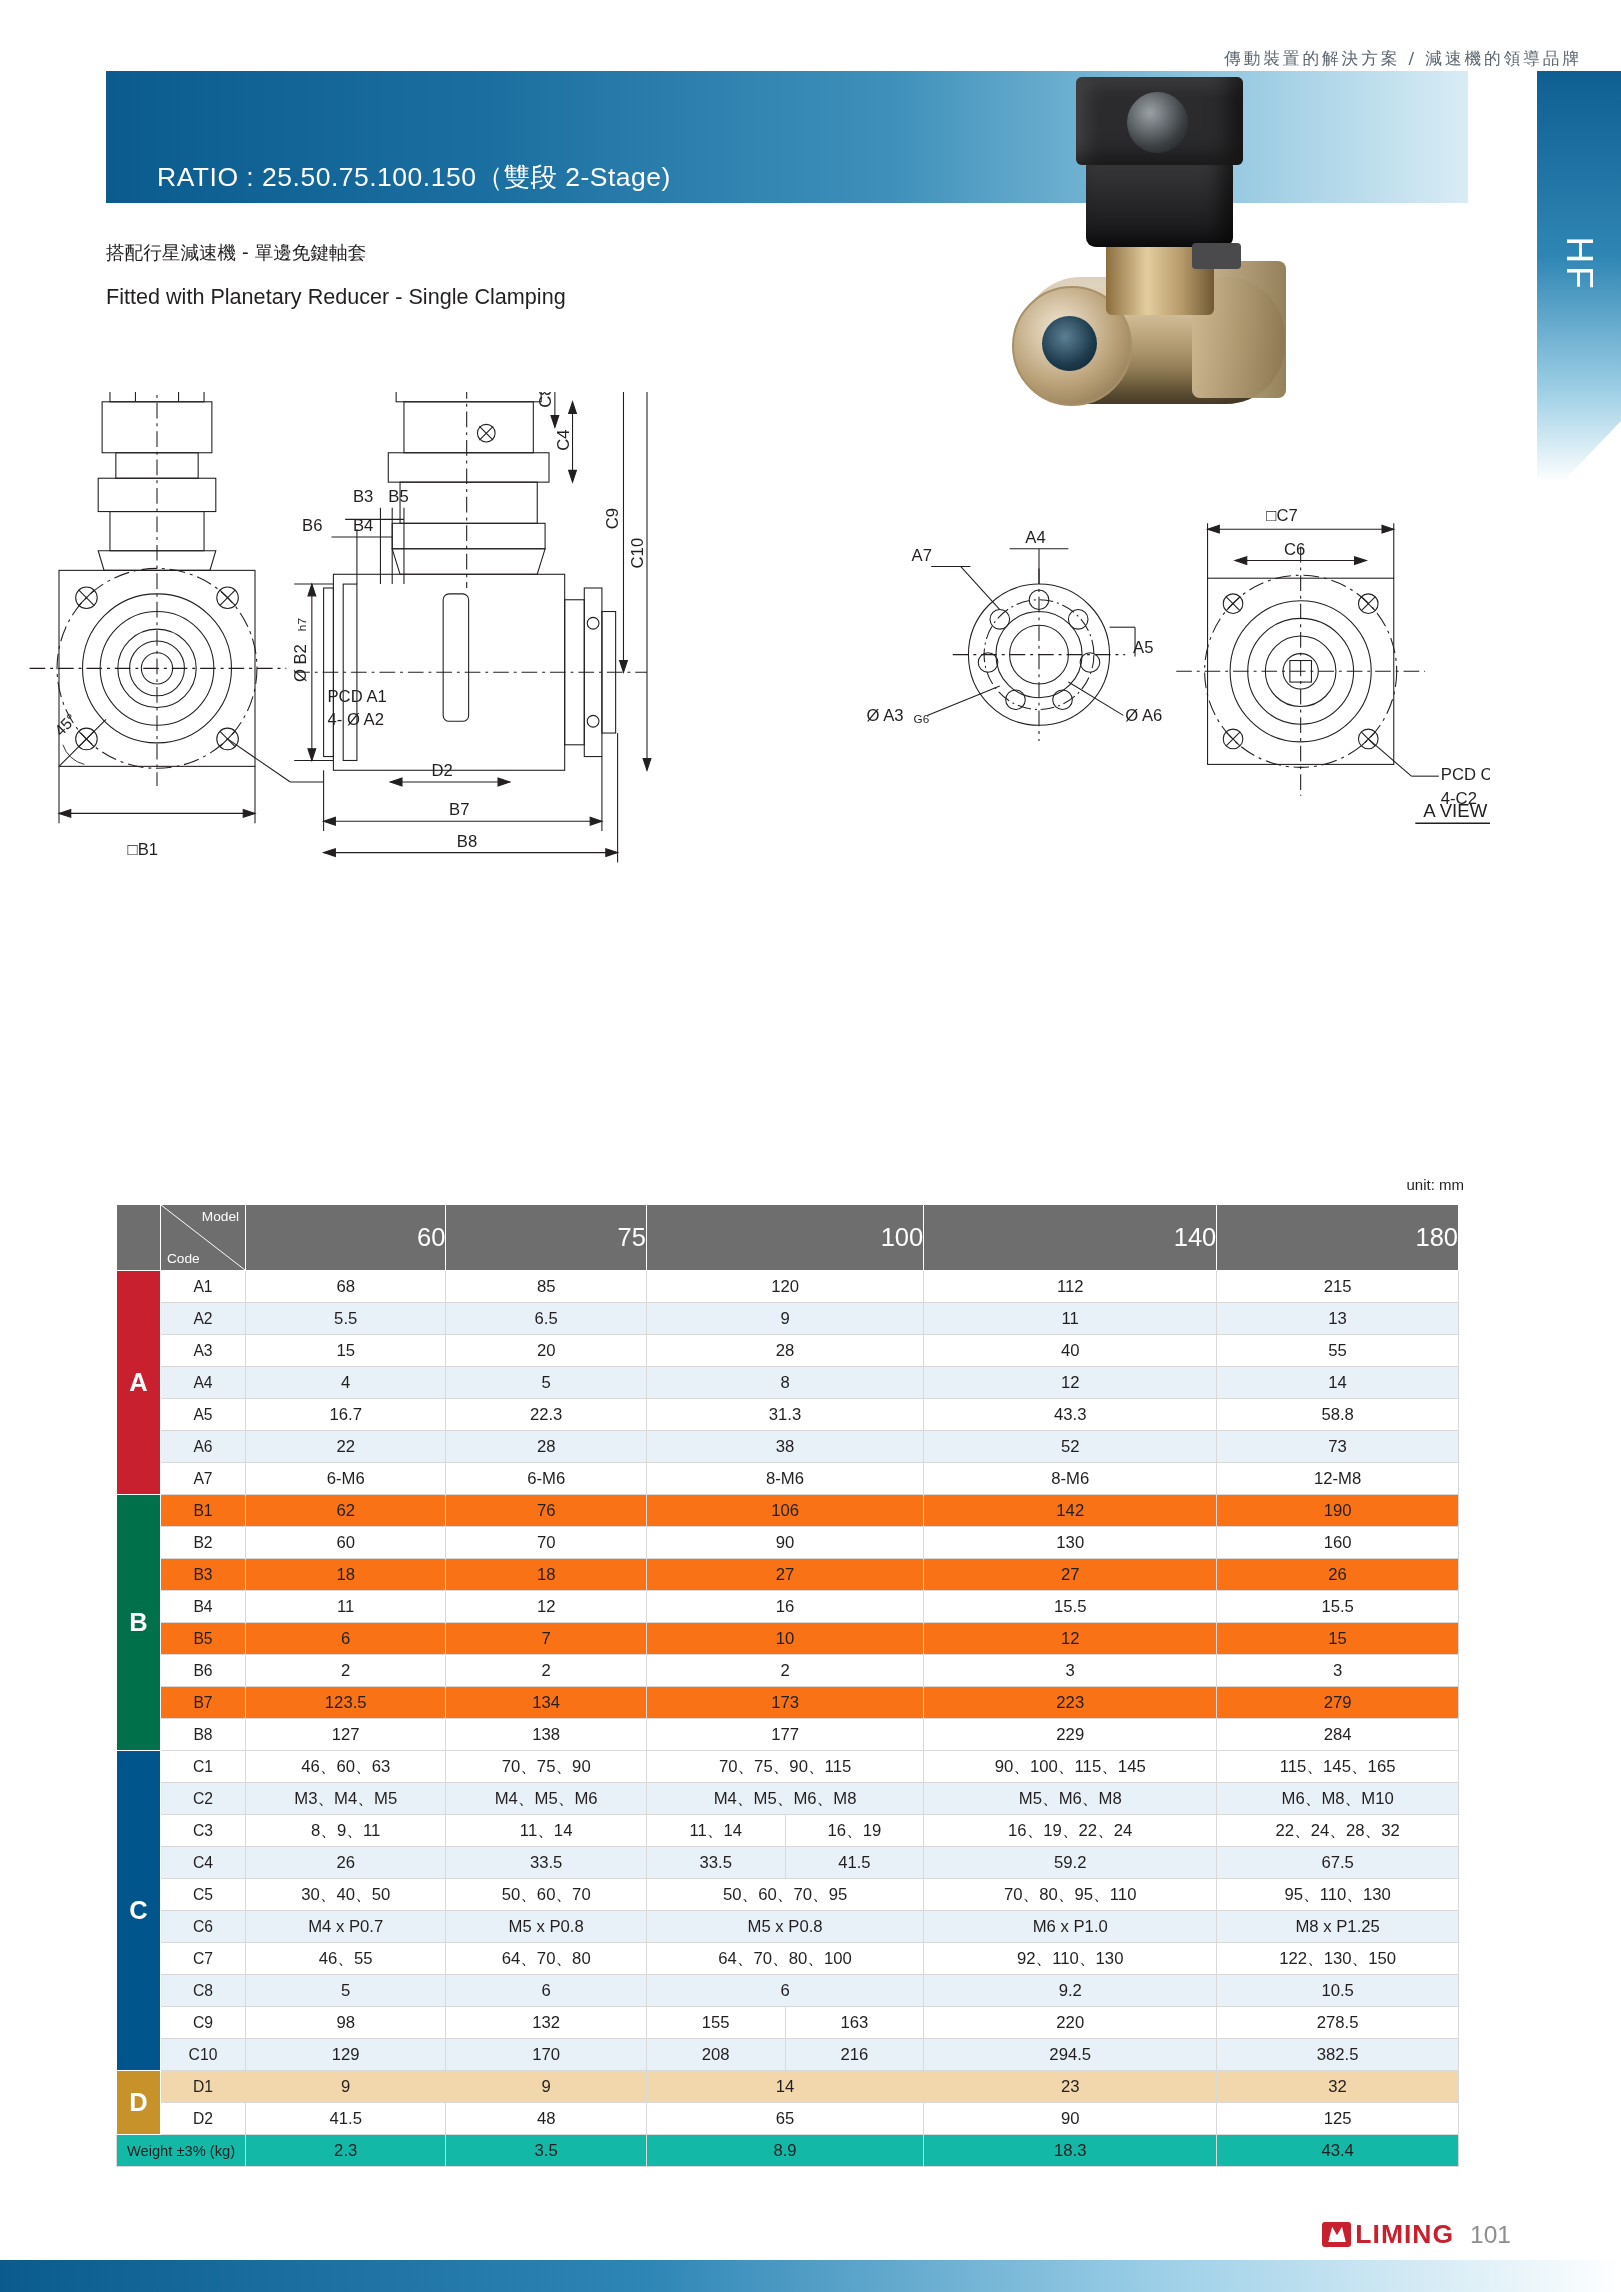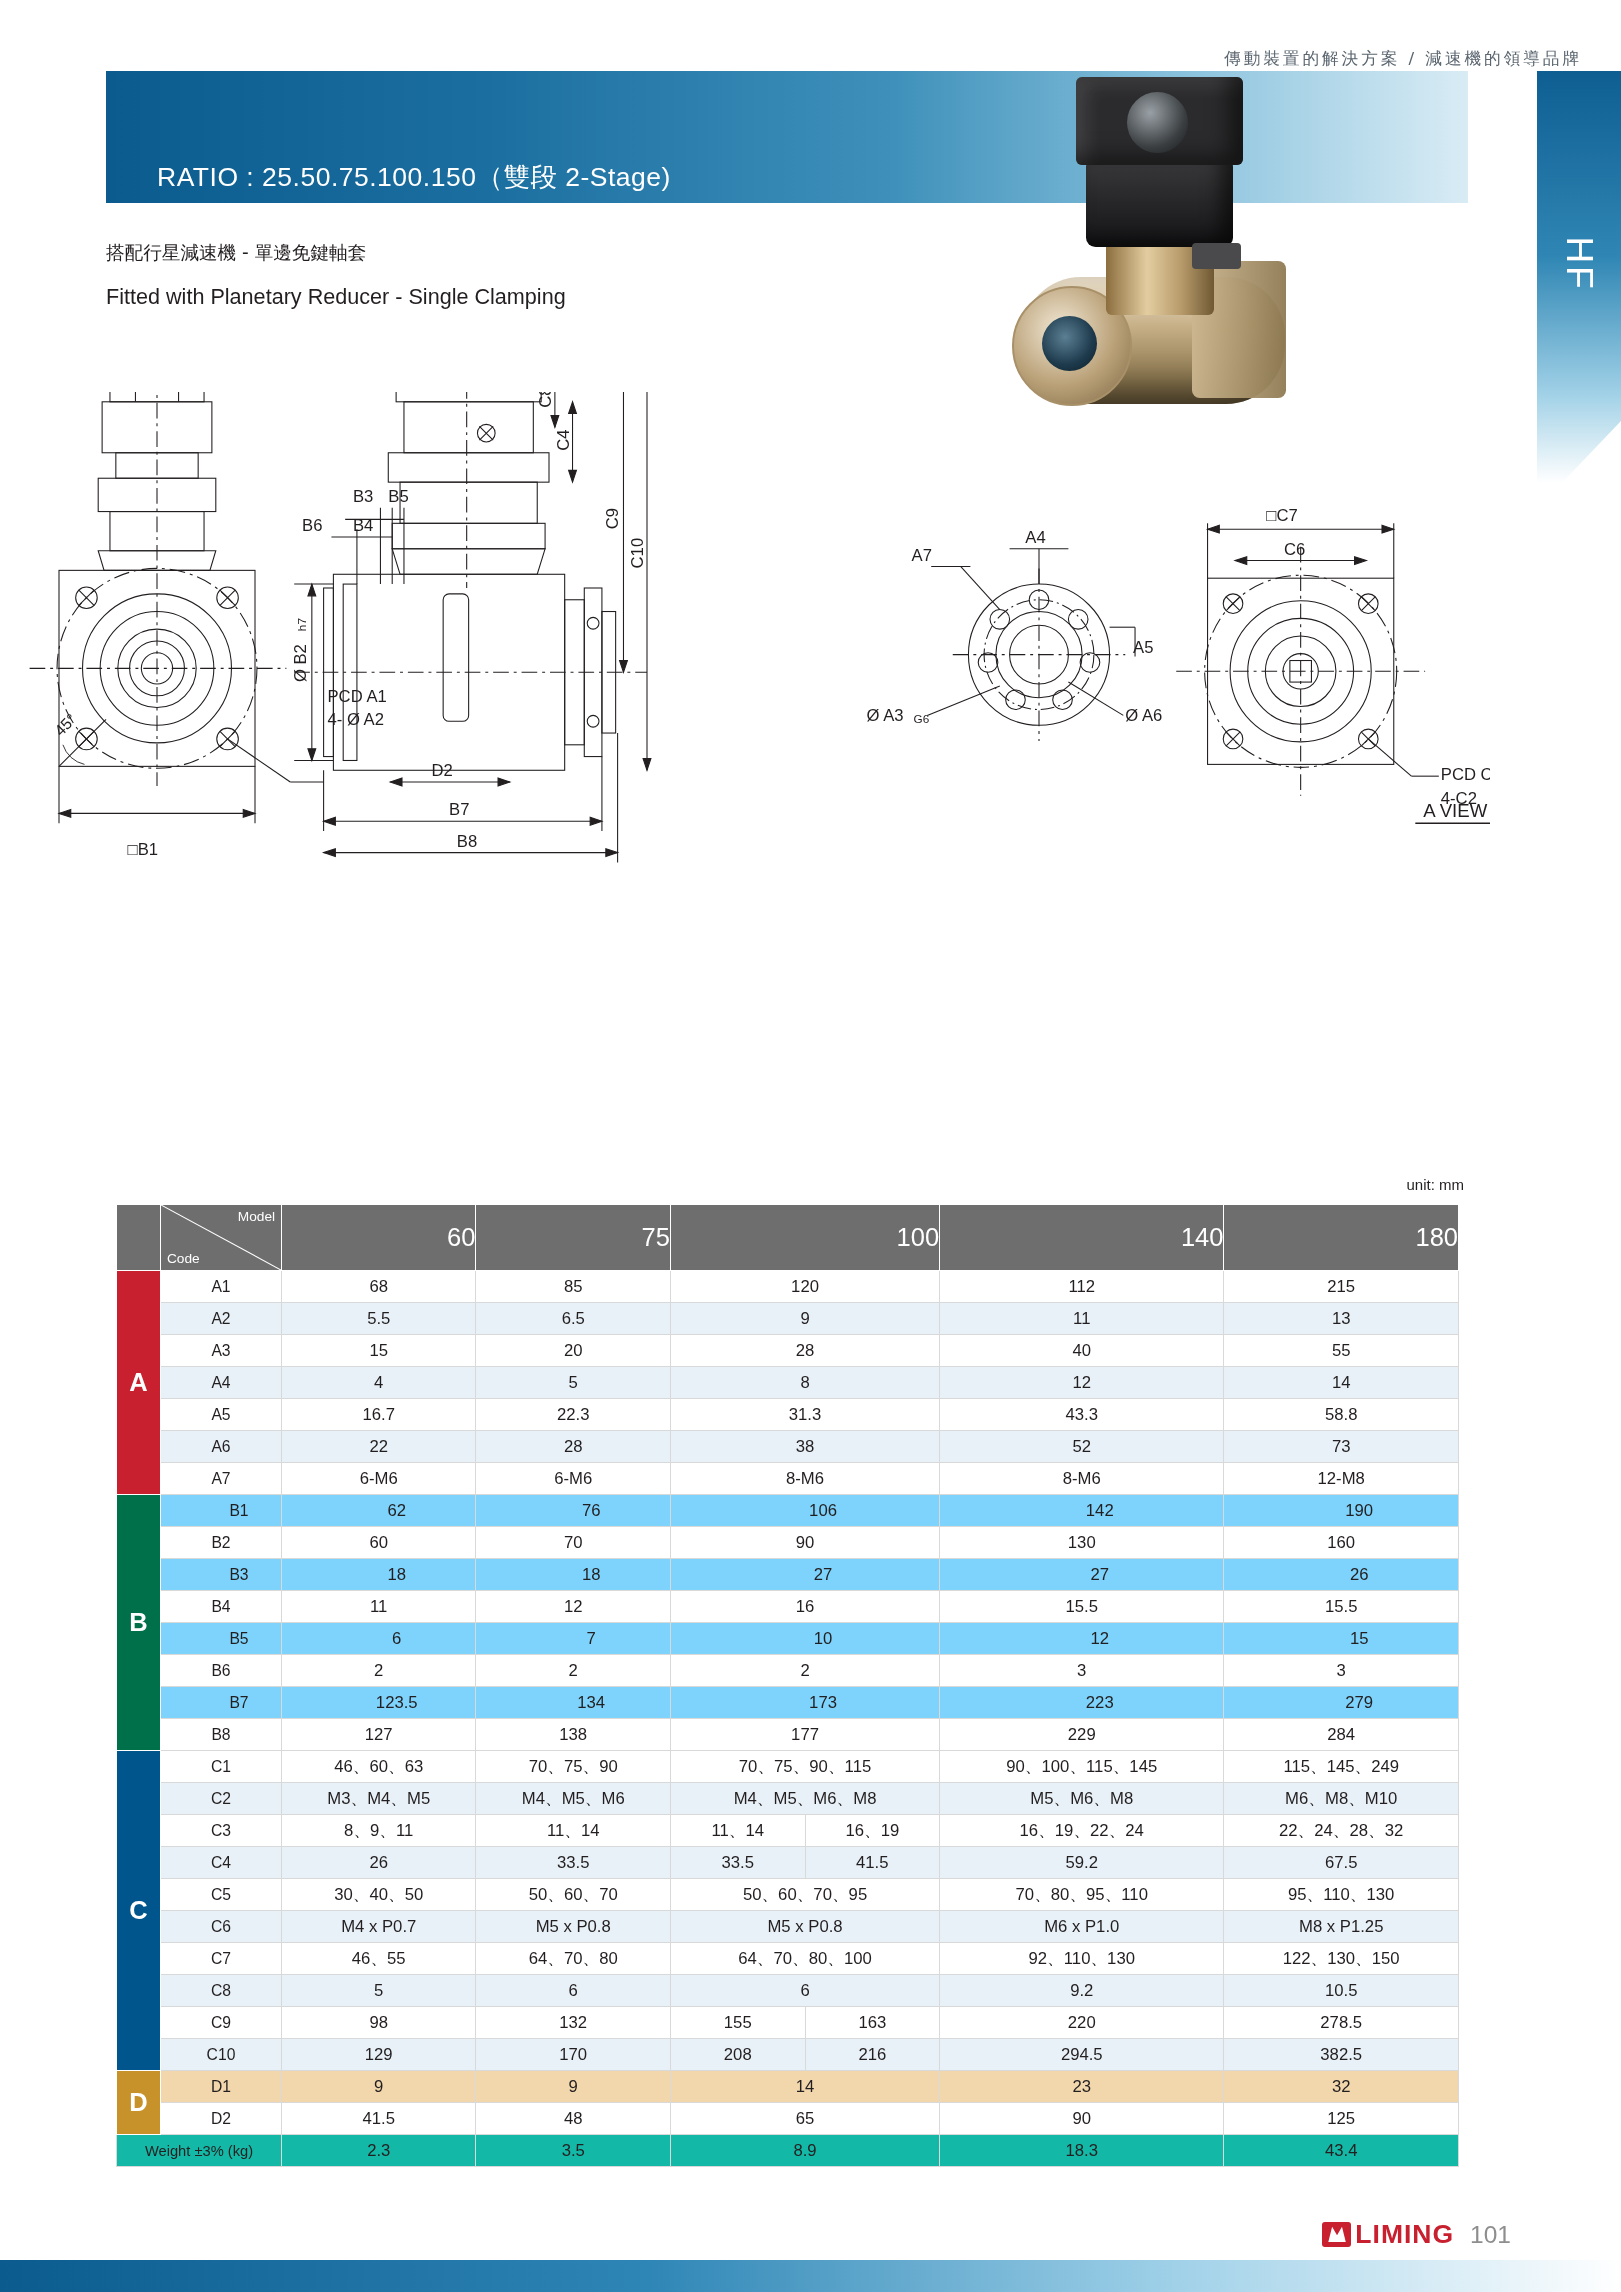--- a/index.html
+++ b/index.html
@@ -117,21 +117,21 @@
   .corner .c{position:absolute;left:5.9px;bottom:3.9px;font-size:13.7px;}
   .corner .diag{position:absolute;inset:0;}
   .grp{width:43px;color:#ffffff;font-size:25.5px;font-weight:bold;}
   .grpA{background:#c8202e;}
   .grpB{background:#00704a;}
   .grpC{background:#00558c;}
   .grpD{background:#c8922b;}
   .code{background:#ffffff;color:#231f20;width:84px;font-size:15.7px;border:1px solid #d9d9d9;}
   .cell{background:#ffffff;border:1px solid #d9d9d9;}
   .aAlt{background:#e8f1f8;}
-  .bAlt{background:#7dd3fc;padding-left:36px;}
+  .bAlt{background:#f97316;}
   .dRow{background:#f2d7ad;}
   .wrow td{background:#14b8a6;border:1px solid #d9d9d9;}
   .wlabel{font-size:14.7px;}
   .split{display:flex;width:100%;height:100%;}
   .split>div{flex:1;display:flex;align-items:center;justify-content:center;}
   .split>div+div{border-left:1px solid #d9d9d9;}
 
   
   .footer-bar{
     position:absolute;left:0;bottom:0;width:100%;height:33px;
@@ -563,21 +563,21 @@
             <td class="cell">229</td>
             <td class="cell">284</td>
           </tr>
           <tr>
             <td class="grp grpC" rowspan="10">C</td>
             <td class="code">C1</td>
             <td class="cell">46、60、63</td>
             <td class="cell">70、75、90</td>
             <td class="cell">70、75、90、115</td>
             <td class="cell">90、100、115、145</td>
-            <td class="cell">115、145、249</td>
+            <td class="cell">115、145、165</td>
           </tr>
           <tr>
             <td class="code aAlt">C2</td>
             <td class="cell aAlt">M3、M4、M5</td>
             <td class="cell aAlt">M4、M5、M6</td>
             <td class="cell aAlt">M4、M5、M6、M8</td>
             <td class="cell aAlt">M5、M6、M8</td>
             <td class="cell aAlt">M6、M8、M10</td>
           </tr>
           <tr>

